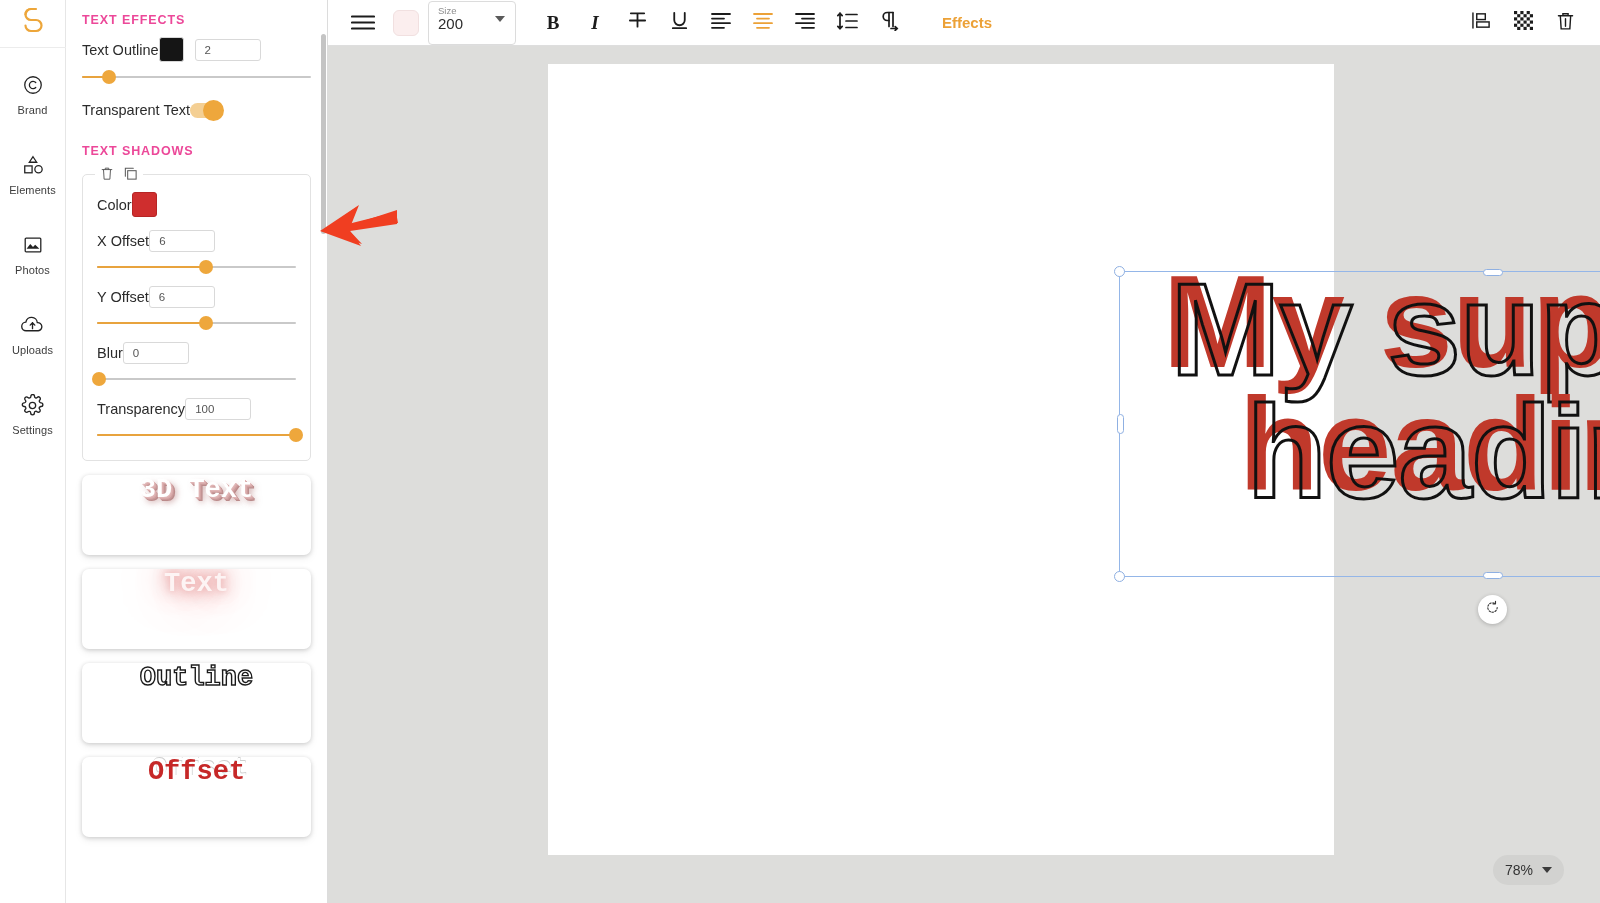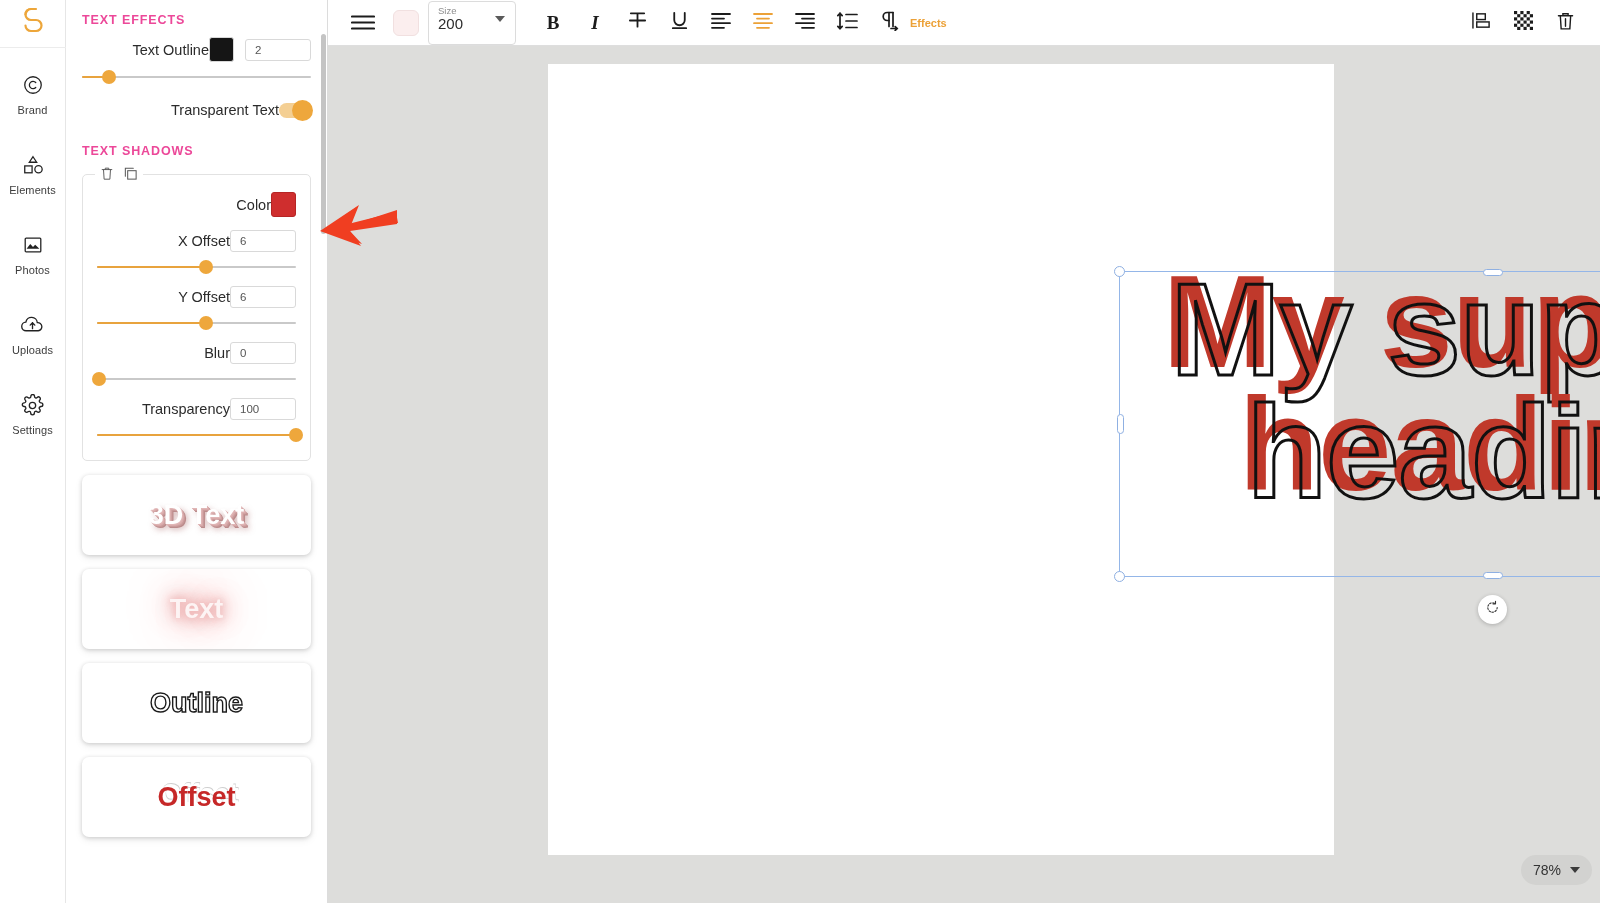--- a/index.html
+++ b/index.html
@@ -32,21 +32,21 @@
   
   .panel {
     width: 262px; flex: 0 0 262px; height: 903px; background: #fff;
     border-right: 1px solid #dcdcdc; position: relative; overflow: hidden;
   }
   .panel-inner { padding: 0 16px; position: relative; }
   .sect-title {
     font-size: 12.5px; font-weight: bold; letter-spacing: .9px;
     color: #ec4899; padding-top: 13px; padding-bottom: 10px;
   }
-  .row { display: flex; align-items: center; justify-content: flex-end; margin-left: 29px; }
+  .row { display: flex; align-items: center; justify-content: flex-start; }
   .row-label { font-size: 14.5px; color: #2b2b2b; }
   .swatch-black {
     width: 25px; height: 25px; background: #151515; border-radius: 3px;
     border: 1px solid #d8d8d8; cursor: pointer;
   }
   .swatch-red {
     width: 25px; height: 25px; background: #cf2e2e; border-radius: 3px;
     border: 1px solid #b62525; cursor: pointer;
   }
   .numbox {
@@ -86,22 +86,23 @@
   .card-tools span { cursor: pointer; display: flex; }
   .btn-outline {
     margin-top: 20px; height: 36px; width: 100%;
     border: 1.6px solid #1d1d1d; border-radius: 3px; background: #fff;
     display: flex; align-items: center; justify-content: center;
     font-size: 13.5px; font-weight: bold; color: #1d1d1d; cursor: pointer;
   }
   .preset {
     margin-top: 14px; height: 80px; width: 100%; border-radius: 7px;
     background: #fff; box-shadow: 0 1px 4px rgba(0,0,0,.17), 0 3px 9px rgba(0,0,0,.07);
-    display: flex; align-items: center; justify-content: center; cursor: pointer;
+    display: flex; align-items: flex-start; justify-content: center; cursor: pointer;
     overflow: hidden;
+    font-family: Liberation Mono, monospace;
   }
   .p-3d {
     font-size: 27px; font-weight: bold; color: #ffffff;
     text-shadow: 1px 1px 0 #e0b6b6, 2px 2px 0 #d9aaaa, 3px 3px 0 #c99a9a,
                  4px 4px 0 #bb8b8b, 5px 5px 6px rgba(150,70,70,.55);
   }
   .p-neon {
     font-size: 27px; font-weight: bold; color: #fdf4f4;
     text-shadow: 0 0 6px #f0b9b9, 0 0 14px #e89a9a, 0 0 28px #df8080, 0 0 46px #d96f6f;
   }
@@ -140,21 +141,21 @@
   .size-select .cap { position: absolute; left: 9px; top: 3px; font-size: 9.5px; color: #8d8d8d; }
   .size-select .val { position: absolute; left: 9px; top: 13px; font-size: 15px; color: #2c2c2c; }
   .size-select .caret {
     position: absolute; right: 10px; top: 14px;
     border-left: 5px solid transparent; border-right: 5px solid transparent;
     border-top: 6px solid #5a5a5a;
   }
   .tb-bold { font-size: 19px; font-weight: bold; font-family: "Liberation Serif", serif; }
   .tb-ital { font-size: 19px; font-style: italic; font-weight: bold; font-family: "Liberation Serif", serif; }
   .effects-btn {
-    font-size: 11px; font-weight: bold; color: #eca137; margin-left: 0; cursor: pointer;
+    font-size: 15px; font-weight: bold; color: #eca137; margin-left: 32px; cursor: pointer;
   }
   .tb-spacer { flex: 1 1 auto; }
 
   .stage {
     flex: 1 1 auto; background: #dddddb; position: relative; overflow: hidden;
   }
   .canvas {
     position: absolute; left: 220px; top: 18px; width: 786px; height: 791px;
     background: #fff;
   }
@@ -179,21 +180,21 @@
     position: absolute; left: 578px; top: 205px; width: 740px;
     text-align: center; line-height: 0.93;
     font-family: "Liberation Sans", sans-serif;
     font-weight: bold; font-size: 132px; letter-spacing: -1px;
     color: transparent;
     -webkit-text-stroke: 3px #111111;
     text-shadow: -8px -8px 0 #c0392b;
     user-select: none;
   }
   .zoom-pill {
-    position: absolute; right: 8px; bottom: 18px; height: 30px; padding: 0 12px;
+    position: absolute; right: 36px; bottom: 18px; height: 30px; padding: 0 12px;
     border-radius: 16px; background: #d2d2d0; display: flex; align-items: center;
     gap: 9px; cursor: pointer;
   }
   .zoom-pill .zv { font-size: 14px; color: #333; }
   .zoom-pill .zc {
     border-left: 5px solid transparent; border-right: 5px solid transparent;
     border-top: 6px solid #3b3b3b;
   }
   .arrow-annot { position: absolute; left: 318px; top: 198px; pointer-events: none; }
 </style>

